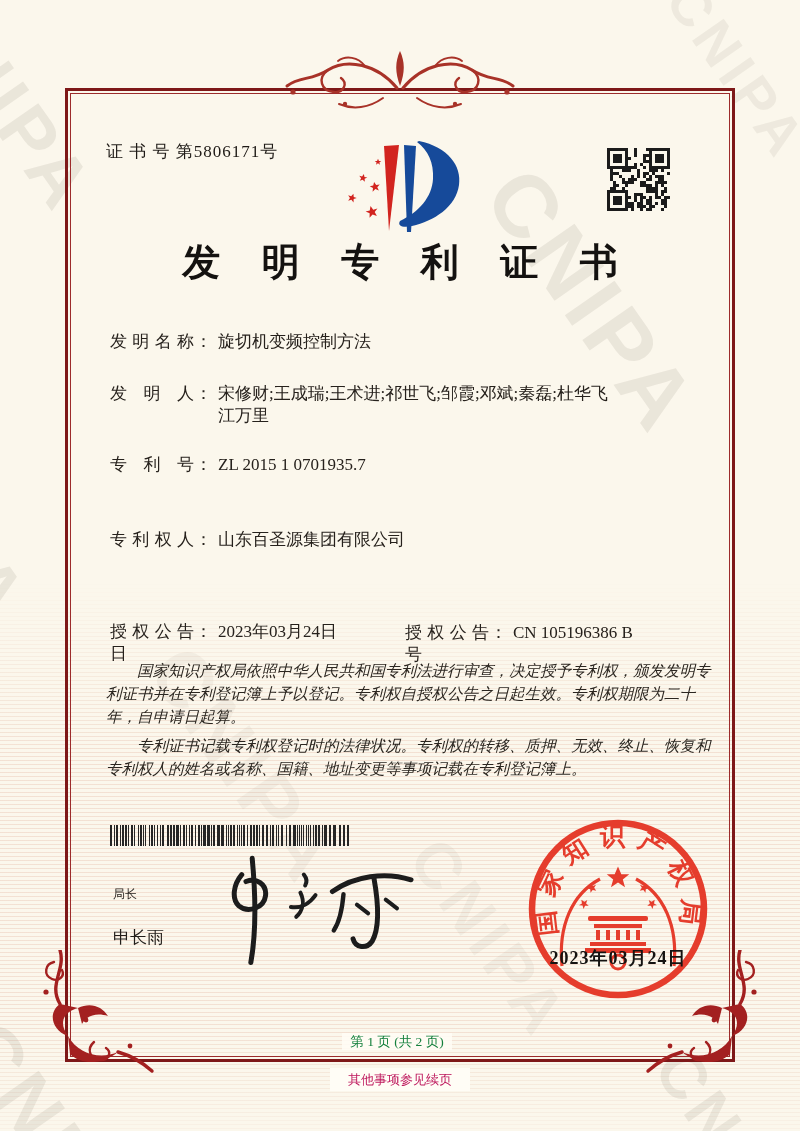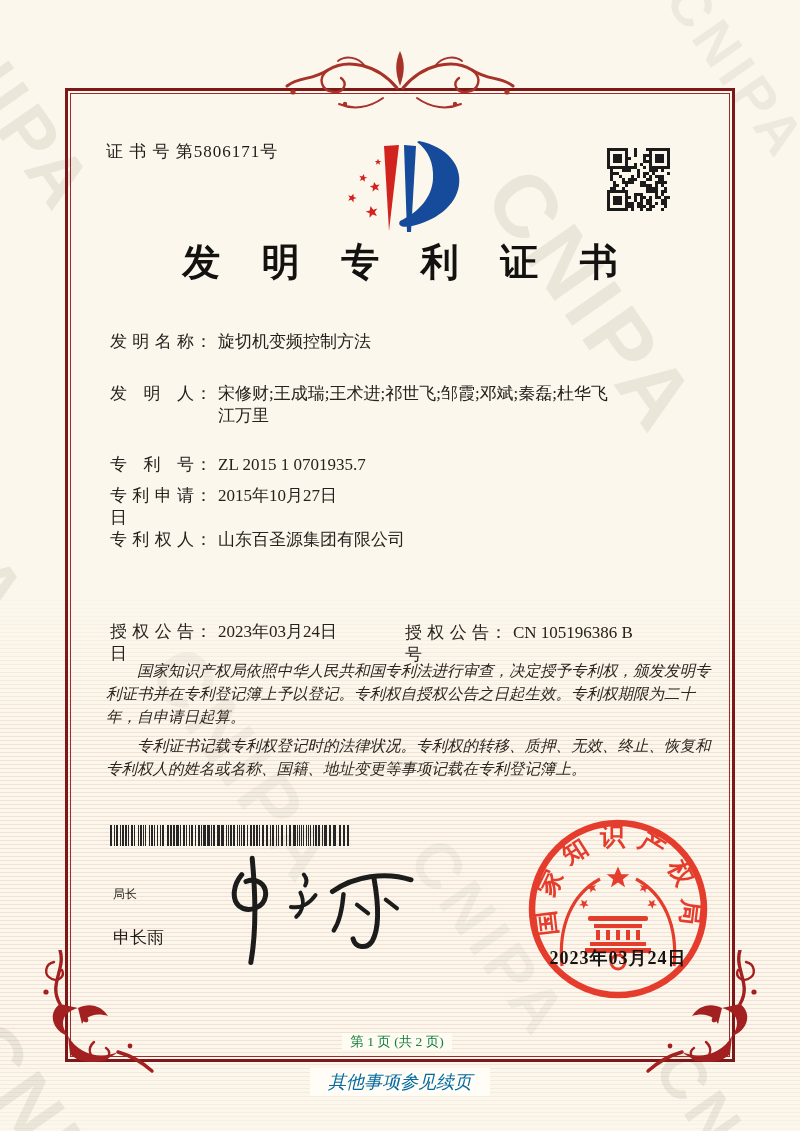--- a/index.html
+++ b/index.html
@@ -63,21 +63,21 @@
     position:absolute; left:528px; top:946px; width:180px; text-align:center;
     font-size:18px; font-weight:700; letter-spacing:1px; color:#151311;
   }
   .page-info{
     position:absolute; left:65px; top:1033px; width:664px; text-align:center;
     font-size:13.5px; color:#15803d;
   }
   .page-info span{background:rgba(255,253,246,.85); padding:1px 8px;}
   .cont-note{position:absolute; left:0; top:1070px; width:800px; text-align:center;}
   .cont-note span{
-    background:#fffdf6; padding:4px 18px; font-size:18px; font-style:italic; color:#0369a1;
+    background:#fffdf6; padding:4px 18px; font-size:13px; color:#be185d;
   }
   .ornament{position:absolute; pointer-events:none;}
 </style>
 </head>
 <body>
 
 <div class="page">
 
   <svg width="0" height="0" style="position:absolute" aria-hidden="true">
     <defs>
@@ -402,23 +402,20 @@
   <div class="row" style="top:383px;">
     <span class="lbl">发明人</span><span class="colon">：</span><span class="val">宋修财;王成瑞;王术进;祁世飞;邹霞;邓斌;秦磊;杜华飞
 江万里</span>
   </div>
   <div class="row" style="top:331px;">
     <span class="lbl">发明名称</span><span class="colon">：</span><span class="val">旋切机变频控制方法</span>
   </div>
   <div class="row" style="top:440px;margin-top:14px;">
     <span class="lbl">专利号</span><span class="colon">：</span><span class="val">ZL 2015 1 0701935.7</span>
   </div>
-  <div class="row" style="top:485px;">
-    <span class="lbl">专利申请日</span><span class="colon">：</span><span class="val">2015年10月27日</span>
-  </div>
   <div class="row" style="top:529px;">
     <span class="lbl">专利权人</span><span class="colon">：</span><span class="val">山东百圣源集团有限公司</span>
   </div>
   <div class="row" style="top:621px;">
     <span class="lbl">授权公告日</span><span class="colon">：</span><span class="val">2023年03月24日</span>
     <span class="pair2">
       <span class="lbl">授权公告号</span><span class="colon">：</span><span class="val">CN 105196386 B</span>
     </span>
   </div>
 

